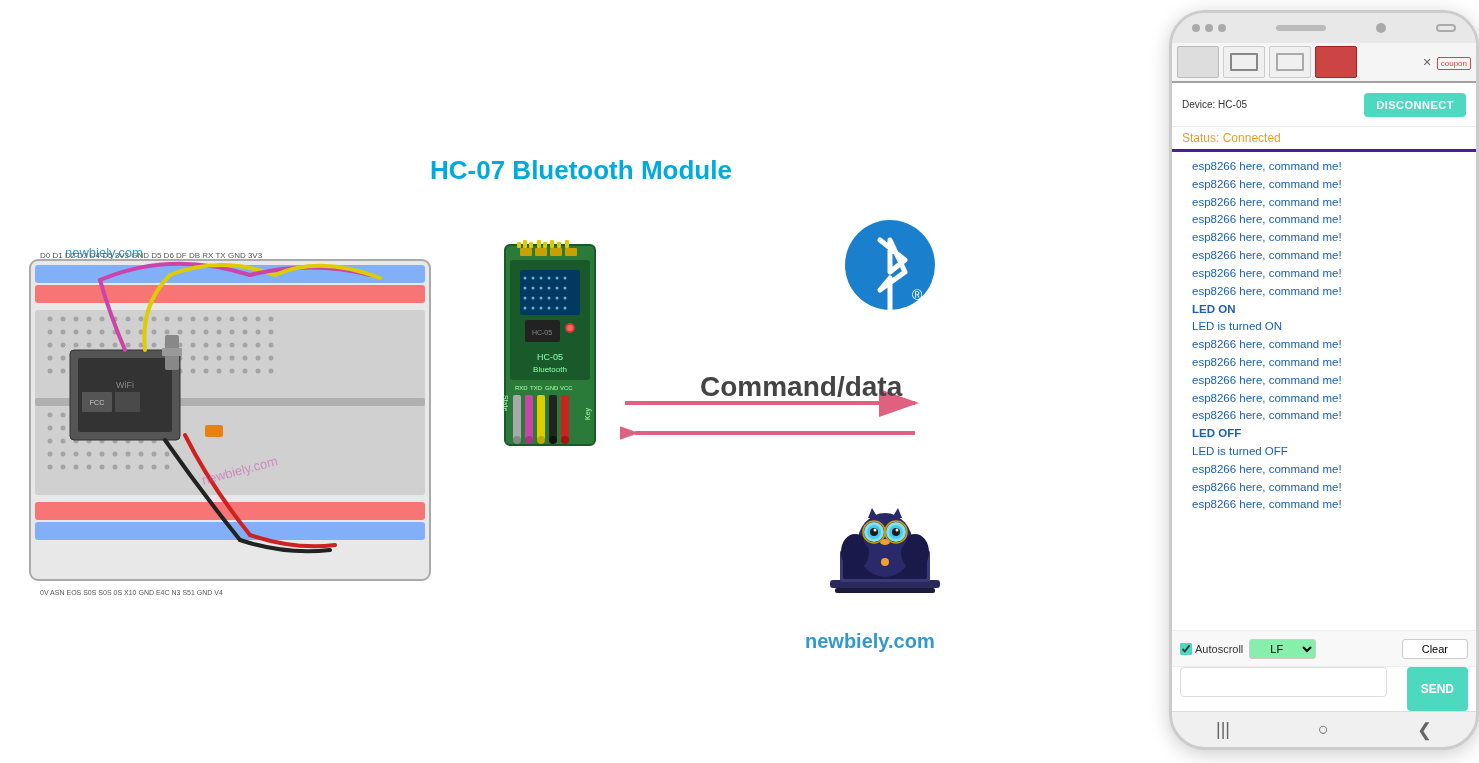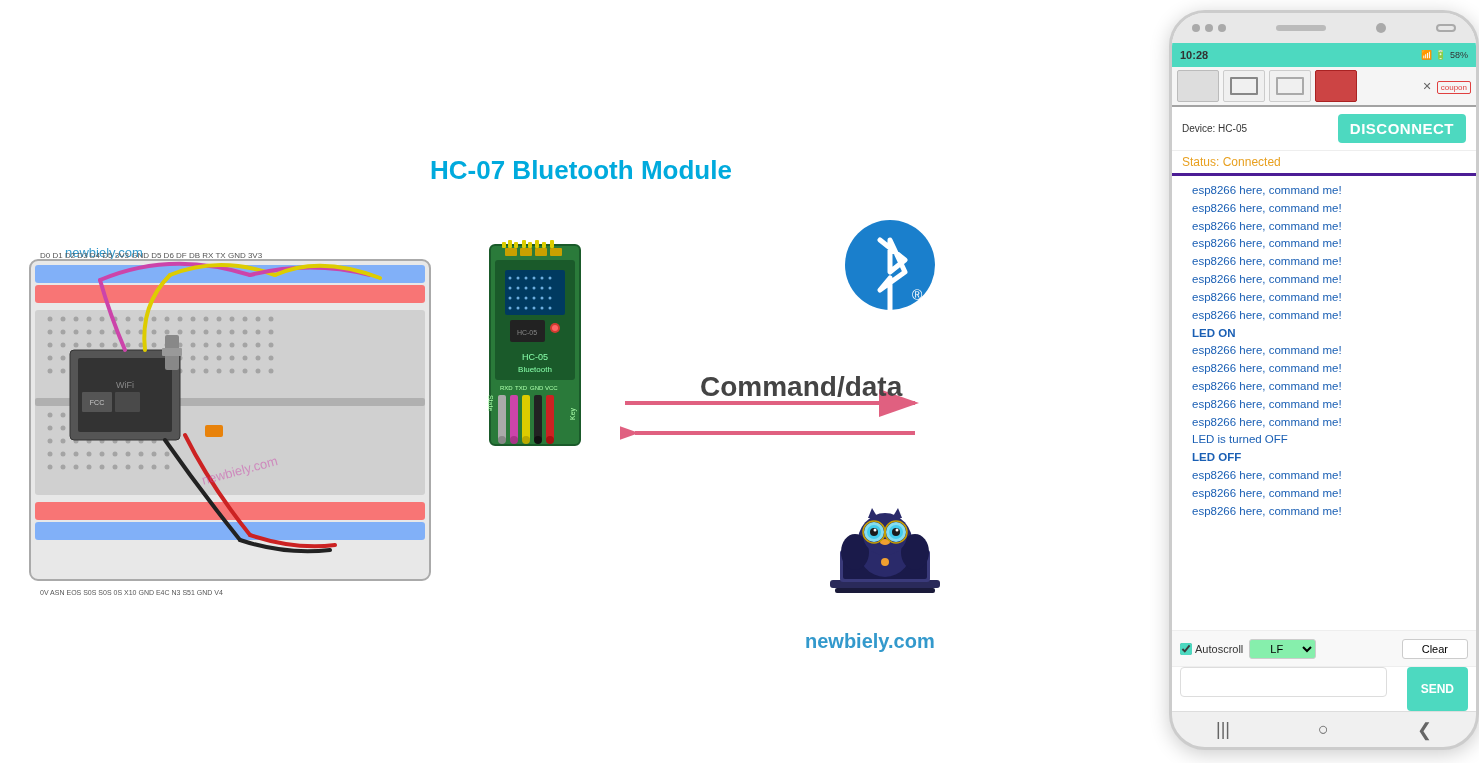--- a/index.html
+++ b/index.html
@@ -36,21 +36,21 @@
       top: 220px;
       left: 20px;
       width: 420px;
       height: 380px;
     }
 
     
     .hc05-module {
       position: absolute;
       top: 240px;
-      left: 480px;
+      left: 495px;
       width: 110px;
       height: 260px;
     }
 
     
     .bluetooth-icon-container {
       position: absolute;
       top: 215px;
       left: 840px;
       width: 100px;
@@ -209,21 +209,21 @@
       color: #333;
       font-weight: 500;
     }
 
     .disconnect-btn {
       background: #4dd9c0;
       color: white;
       border: none;
       padding: 6px 12px;
       border-radius: 4px;
-      font-size: 15px;
+      font-size: 11px;
       font-weight: bold;
       cursor: pointer;
       letter-spacing: 0.5px;
     }
 
     
     .status-connected {
       padding: 4px 10px;
       font-size: 12px;
       color: #e8a020;
@@ -742,28 +742,20 @@
       <div class="phone-dot"></div>
       <div class="phone-dot"></div>
     </div>
     <div class="phone-speaker"></div>
     <div class="phone-camera"></div>
     <div style="width:20px; height:8px; border-radius:4px; border:2px solid #aaa;"></div>
   </div>
 
   <div class="phone-screen">
 
-    <div class="status-bar">
-      <span class="status-time">10:28</span>
-      <div class="status-icons">
-        <span>📶</span>
-        <span>🔋</span>
-        <span>58%</span>
-      </div>
-    </div>
 
     <div class="ad-banner">
       <div class="ad-thumb"></div>
       <div style="width:42px; height:32px; background:#f0f0f0; border:1px solid #ccc; border-radius:2px; display:flex; align-items:center; justify-content:center;">
         <div style="width:28px; height:18px; border:2px solid #888; border-radius:1px;"></div>
       </div>
       <div style="width:42px; height:32px; background:#f0f0f0; border:1px solid #ccc; border-radius:2px; display:flex; align-items:center; justify-content:center;">
         <div style="width:28px; height:18px; border:2px solid #aaa; border-radius:1px;"></div>
       </div>
       <div style="width:42px; height:32px; background:#cc4444; border:1px solid #aa2222; border-radius:2px;"></div>
@@ -783,27 +775,28 @@
     <div class="serial-output" id="serial-output">
     <div class="serial-line command">esp8266 here, command me!</div>
         <div class="serial-line command">esp8266 here, command me!</div>
         <div class="serial-line command">esp8266 here, command me!</div>
         <div class="serial-line command">esp8266 here, command me!</div>
         <div class="serial-line command">esp8266 here, command me!</div>
         <div class="serial-line command">esp8266 here, command me!</div>
         <div class="serial-line command">esp8266 here, command me!</div>
         <div class="serial-line command">esp8266 here, command me!</div>
         <div class="serial-line highlight-on">LED ON</div>
-        <div class="serial-line command">esp8266 here, command me!</div>
-        <div class="serial-line command">esp8266 here, command me!</div>
-        <div class="serial-line command">esp8266 here, command me!</div>
-        <div class="serial-line command">esp8266 here, command me!</div>
-        <div class="serial-line command">esp8266 here, command me!</div>
+        <div class="serial-line response">LED is turned ON</div>
+        <div class="serial-line command">esp8266 here, command me!</div>
+        <div class="serial-line command">esp8266 here, command me!</div>
+        <div class="serial-line command">esp8266 here, command me!</div>
+        <div class="serial-line command">esp8266 here, command me!</div>
+        <div class="serial-line command">esp8266 here, command me!</div>
+        <div class="serial-line highlight-off">LED OFF</div>
         <div class="serial-line response">LED is turned OFF</div>
-        <div class="serial-line highlight-off">LED OFF</div>
         <div class="serial-line command">esp8266 here, command me!</div>
         <div class="serial-line command">esp8266 here, command me!</div>
         <div class="serial-line command">esp8266 here, command me!</div>
       </div>
 
     <div class="controls-bar">
       <label class="autoscroll-label">
         <input type="checkbox" class="autoscroll-checkbox" checked="" style="">
         <span>Autoscroll</span>
       </label>

